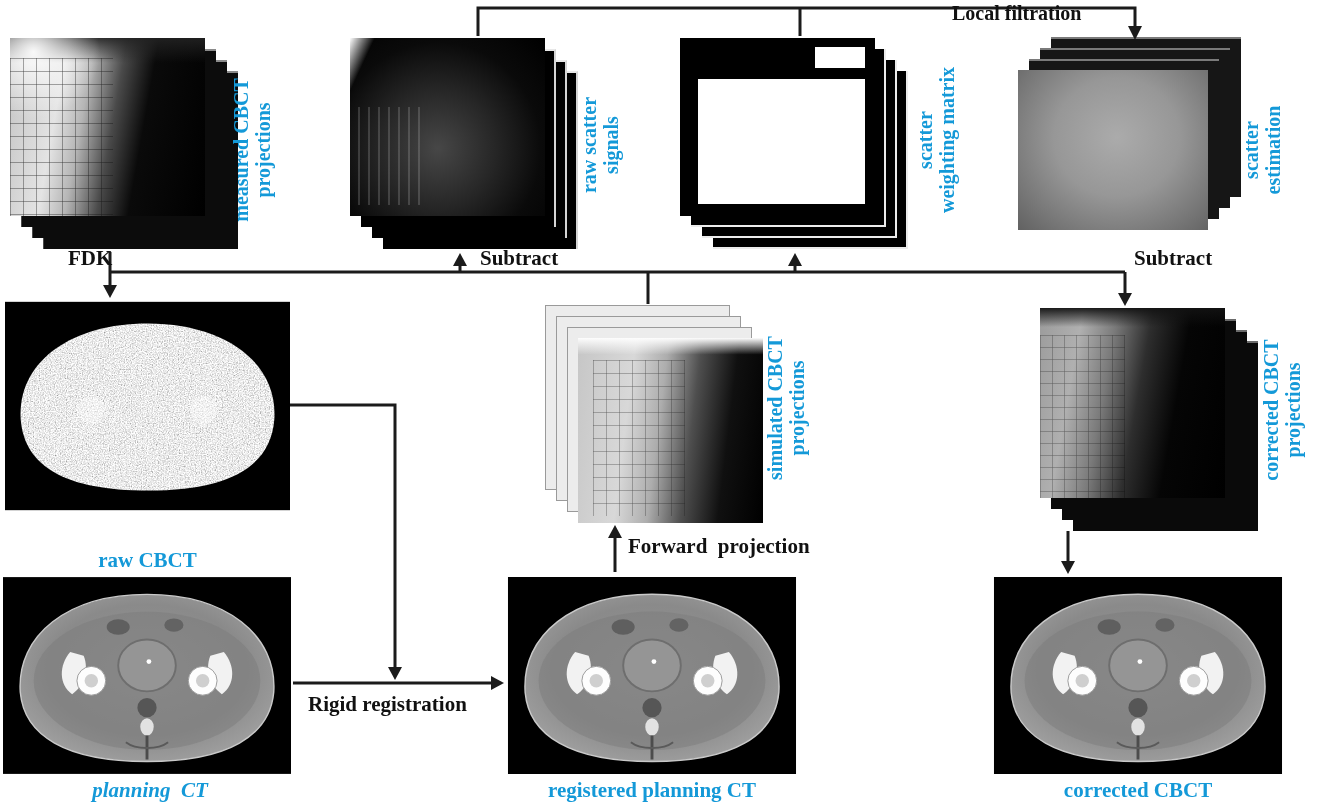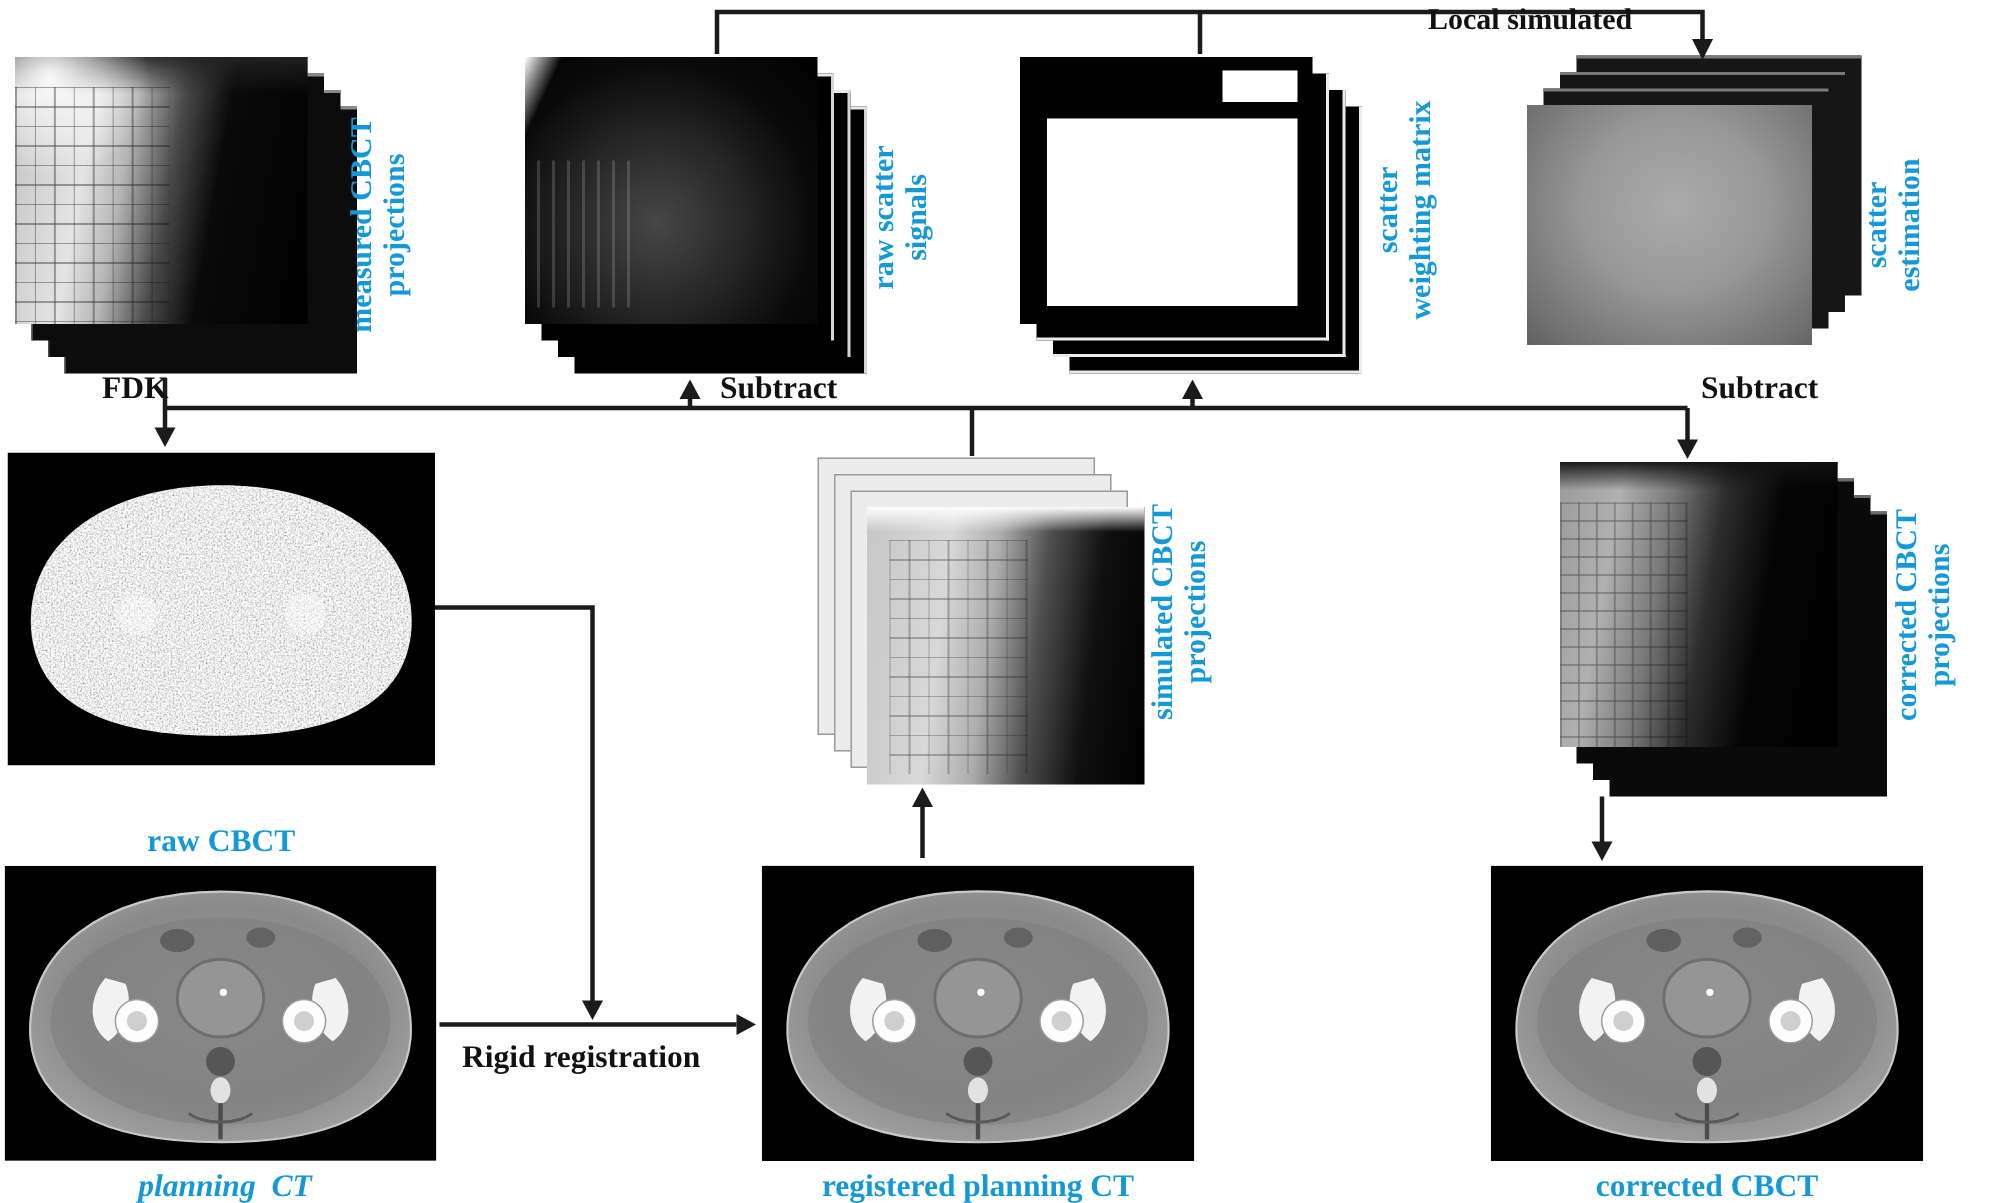--- a/index.html
+++ b/index.html
@@ -235,19 +235,20 @@
       <path d="M453,266 L467,266 L460,253 Z"></path>
       <path d="M788,266 L802,266 L795,253 Z"></path>
       <path d="M1118,293 L1132,293 L1125,306 Z"></path>
       <path d="M388,667 L402,667 L395,680 Z"></path>
       <path d="M491,676 L491,690 L504,683 Z"></path>
       <path d="M608,538 L622,538 L615,525 Z"></path>
       <path d="M1061,561 L1075,561 L1068,574 Z"></path>
     </g>
   </svg>
 
-  <div class="oplabel" style="left:952px;top:2px;font-size:20px;">Local simulated</div>
+  <div class="oplabel" style="left:952px;top:2px;font-size:20px;">Local filtration</div>
   <div class="oplabel" style="left:44px;top:246px;margin-left:24px;">FDK</div>
   <div class="oplabel" style="left:480px;top:246px;">Subtract</div>
   <div class="oplabel" style="left:1134px;top:246px;">Subtract</div>
+  <div class="oplabel" style="left:628px;top:534px;">Forward  projection</div>
   <div class="oplabel" style="left:308px;top:692px;">Rigid registration</div>
 
 </div>
 
 </body></html>

